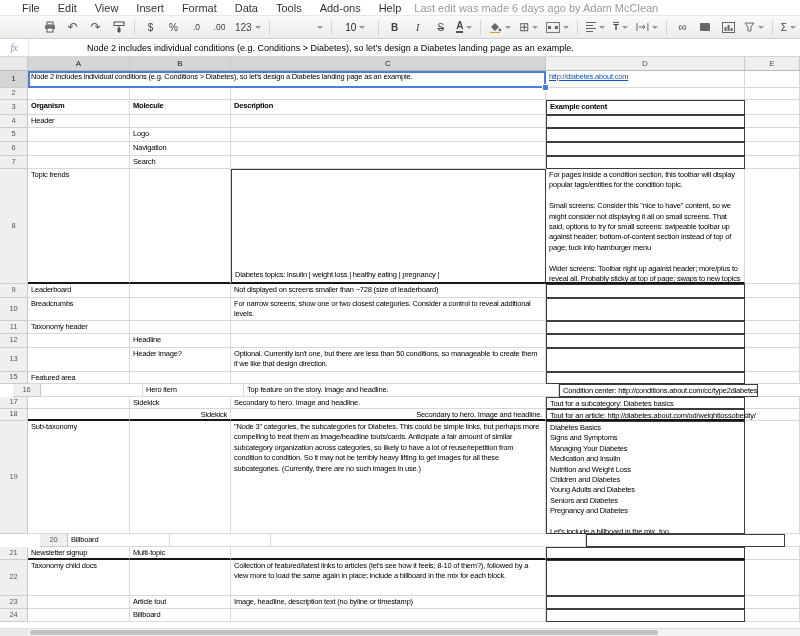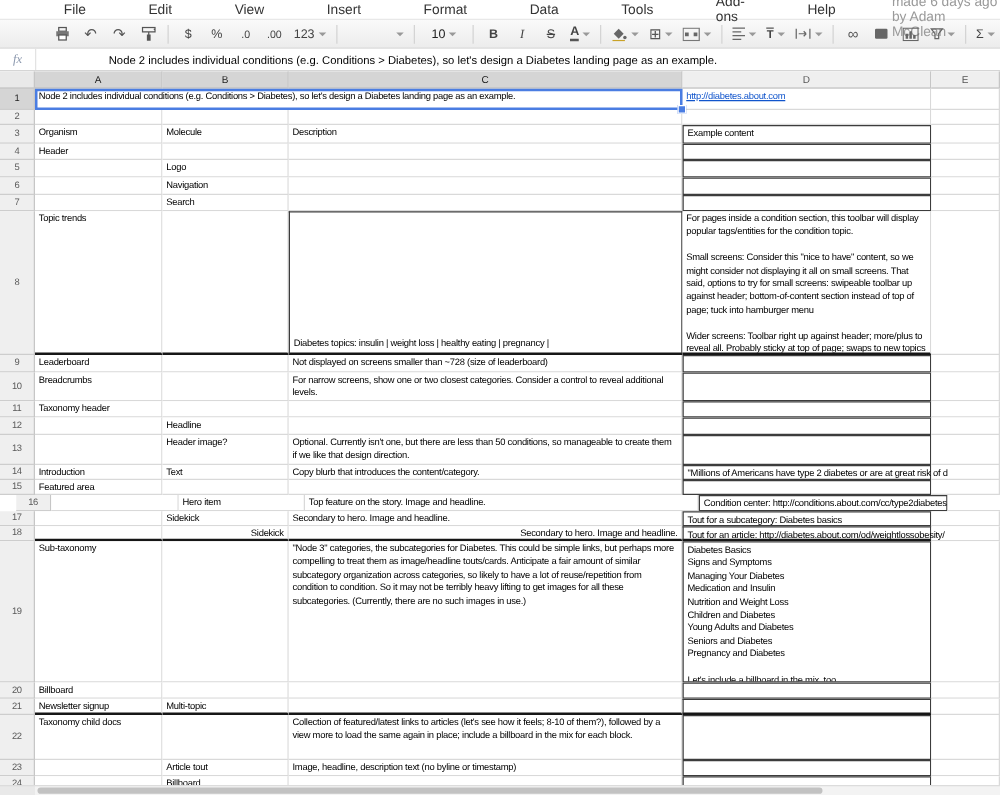--- a/index.html
+++ b/index.html
@@ -1,21 +1,21 @@
 <!DOCTYPE html>
 <html><head>
 <meta charset="utf-8">
 <style>
   html,body{margin:0;padding:0;}
   body{width:800px;height:636px;position:relative;overflow:hidden;background:#fff;
        font-family:"Liberation Sans",sans-serif;-webkit-font-smoothing:antialiased;}
   .app{position:absolute;inset:0;}
 
   
-  .menubar{height:15px;display:flex;align-items:center;padding-left:42px;background:#fff;font-size:11px;color:#333;gap:32px;}
+  .menubar{height:15px;display:flex;align-items:center;padding-left:13px;background:#fff;font-size:11px;color:#333;}
   .menu-item{padding:0 9px;cursor:default;}
   .last-edit{color:#9a9a9a;margin-left:4px;}
 
   
   .toolbar{height:22px;background:linear-gradient(#fafafa,#ececec);border-top:1px solid #e8e8e8;
            border-bottom:1px solid #cfcfcf;display:flex;align-items:center;padding-left:38px;color:#555;}
   .tbtn{height:18px;min-width:15px;display:flex;align-items:center;justify-content:center;padding:0 4px;
         font-size:10px;color:#444;position:relative;}
   .tbtn.sm{font-size:8.5px;}
   .tsep{width:1px;height:15px;background:#d4d4d4;margin:0 4px;flex:none;}
@@ -54,21 +54,21 @@
   .colsel{background:#d5d5d5;color:#222;}
 
   .cell{box-sizing:border-box;height:100%;border-right:1px solid #d9d9d9;border-bottom:1px solid #d9d9d9;
         padding:1px 3px;font-size:7.5px;letter-spacing:-0.2px;line-height:10.4px;color:#000;background:#fff;
         overflow:hidden;position:relative;}
   .rowhdr{display:flex;align-items:center;justify-content:center;padding:0;background:#efefef;
           border-right:1px solid #c6c6c6;border-bottom:1px solid #cdcdcd;color:#595959;font-size:7.5px;}
   .selhdr{background:#d5d5d5;color:#222;}
   .ca{white-space:nowrap;}
   .cw{white-space:pre-wrap;word-wrap:break-word;}
-  .b .cell:not(.rowhdr){font-weight:normal;}
+  .b .cell:not(.rowhdr){font-weight:bold;}
   .boxed{border:1px solid #3c3c3c;}
   .thick .cell:not(.rowhdr):not(.ecell){border-bottom:2px solid #161616;}
   .noclip{overflow:visible;}
   .ovf{position:absolute;left:3px;top:1px;white-space:nowrap;z-index:3;}
   .vbot .ovf{top:auto;bottom:2px;}
   .link{color:#1155cc;text-decoration:underline;white-space:nowrap;}
   .selbox{position:absolute;left:28px;top:0;width:518px;height:17px;box-sizing:border-box;
           border:2px solid #4a7de2;z-index:4;pointer-events:none;}
   .selhandle{position:absolute;left:542px;top:13px;width:5px;height:5px;background:#4a7de2;
              border:1px solid #fff;box-sizing:content-box;z-index:5;}
@@ -326,28 +326,20 @@
         </div>
         <div class="r" style="height: 24px;">
           <div class="cell rowhdr">13</div>
           <div class="cell ca"></div>
           <div class="cell ca">Header image?</div>
           <div class="cell cw">Optional. Currently isn't one, but there are less than 50 conditions, so manageable to create them if we like that design direction.</div>
           <div class="cell cw boxed"></div>
           <div class="cell ecell"></div>
         </div>
         <div class="r" style="height: 12px;">
-          <div class="cell rowhdr">14</div>
-          <div class="cell ca">Introduction</div>
-          <div class="cell ca">Text</div>
-          <div class="cell cw">Copy blurb that introduces the content/category.</div>
-          <div class="cell cw boxed noclip"><div class="ovf">"Millions of Americans have type 2 diabetes or are at great risk of d</div></div>
-          <div class="cell ecell"></div>
-        </div>
-        <div class="r" style="height: 12px;">
           <div class="cell rowhdr">15</div>
           <div class="cell ca">Featured area</div>
           <div class="cell ca"></div>
           <div class="cell cw"></div>
           <div class="cell cw boxed"></div>
           <div class="cell ecell"></div>
         </div>
         <div class="r" style="height: 13px; margin-left: 13px;">
           <div class="cell rowhdr">16</div>
           <div class="cell ca"></div>
@@ -383,21 +375,21 @@
 Medication and Insulin
 Nutrition and Weight Loss
 Children and Diabetes
 Young Adults and Diabetes
 Seniors and Diabetes
 Pregnancy and Diabetes
 
 Let's include a billboard in the mix, too.</div>
           <div class="cell ecell"></div>
         </div>
-        <div class="r" style="height: 13px;">
+        <div class="r" style="height: 13px; margin-left: 40px;">
           <div class="cell rowhdr">20</div>
           <div class="cell ca">Billboard</div>
           <div class="cell ca"></div>
           <div class="cell cw"></div>
           <div class="cell cw boxed"></div>
           <div class="cell ecell"></div>
         </div>
         <div class="r thick" style="height: 13px;">
           <div class="cell rowhdr">21</div>
           <div class="cell ca">Newsletter signup</div>

